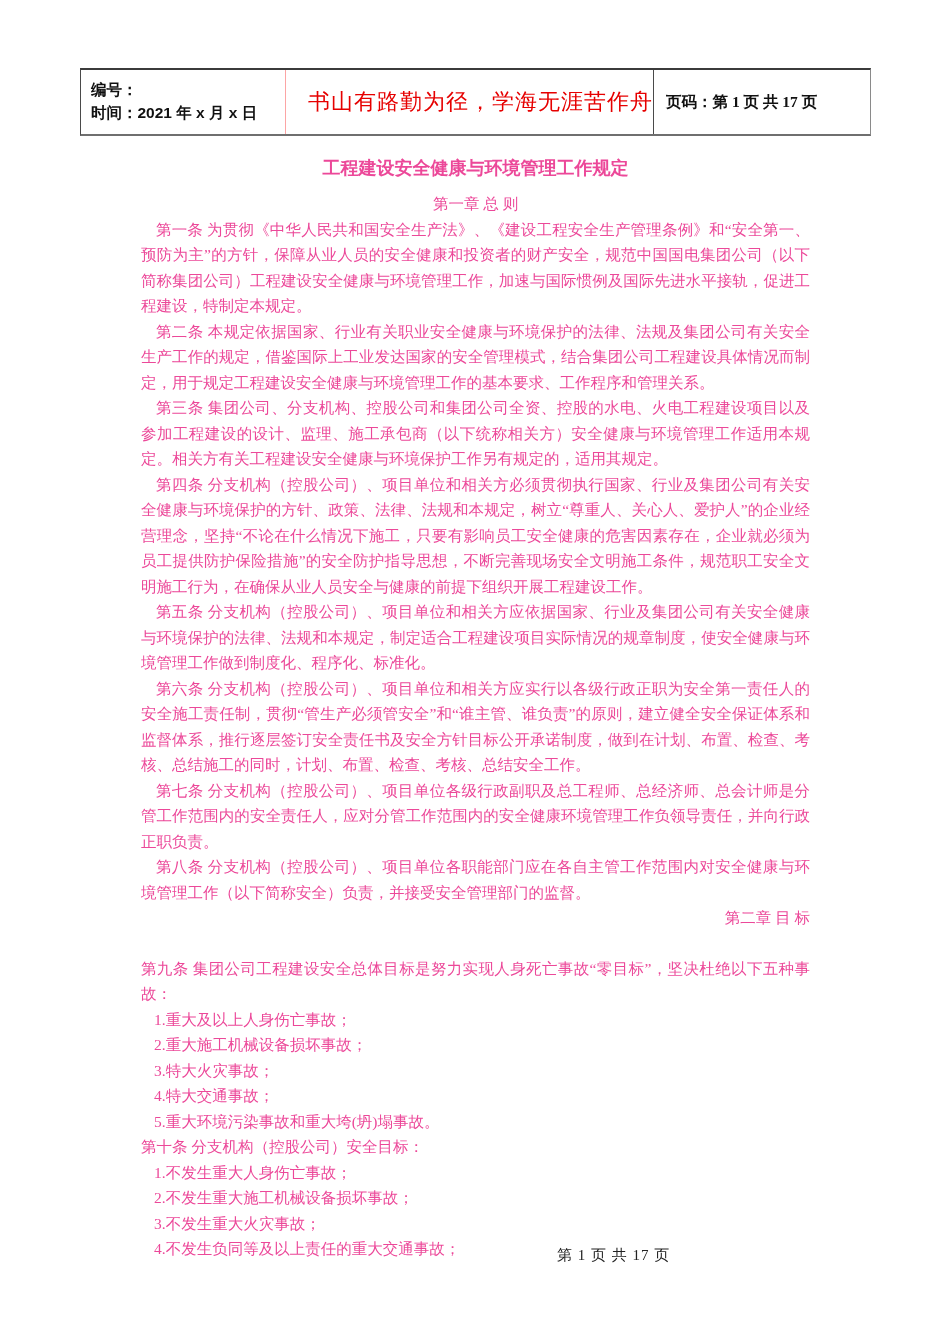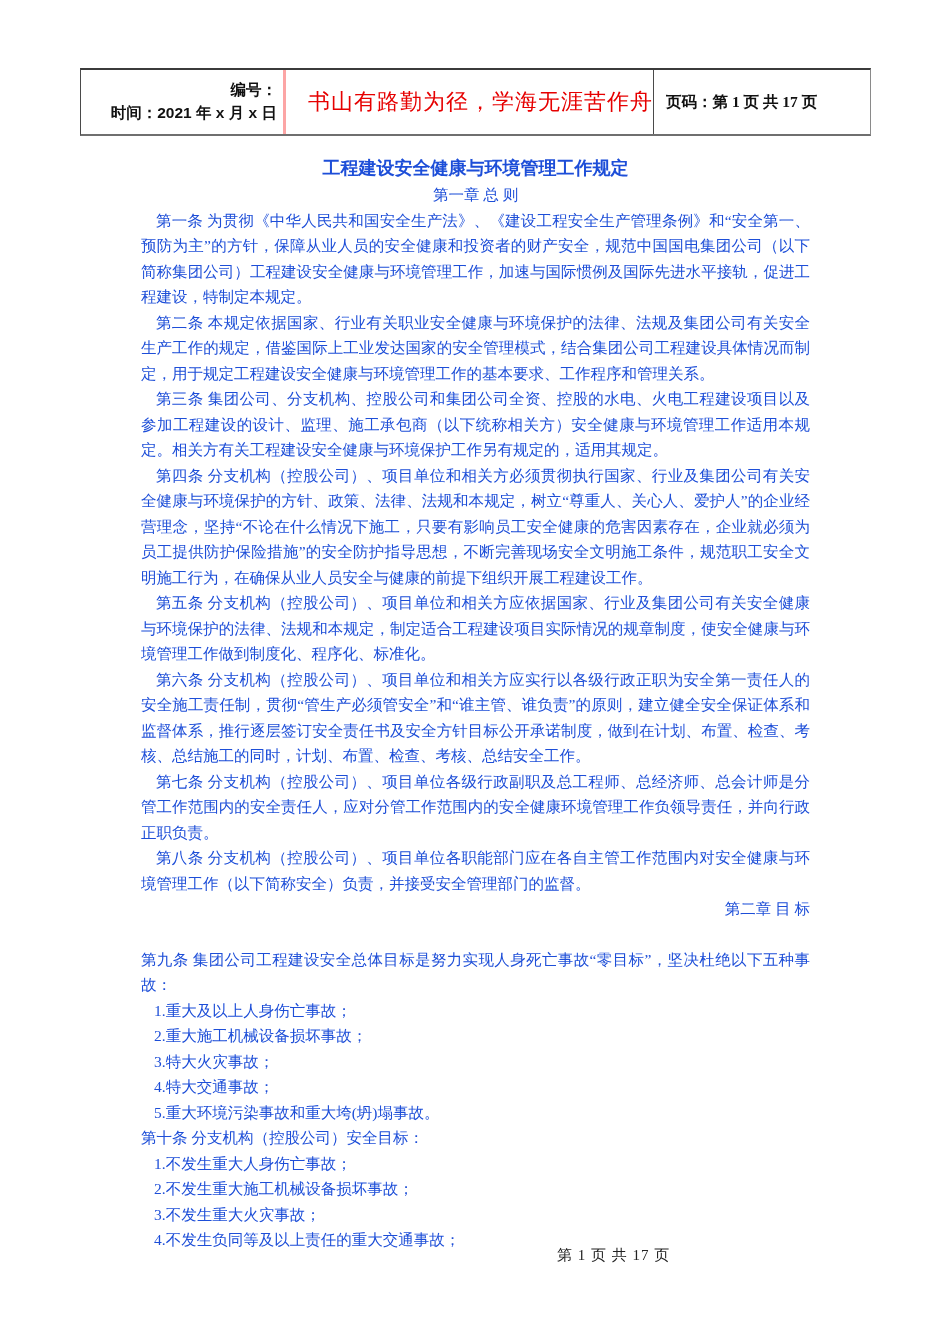--- a/index.html
+++ b/index.html
@@ -24,28 +24,27 @@
     display: flex;
     border-top: 2px solid #3b3b3b;
     border-bottom: 2px solid #6f6f6f;
     border-left: 1px solid #4a4a4a;
     border-right: 1px solid #8a8a8a;
     background: #ffffff;
   }
   .hcell { height: 100%; }
   .hcell-1 {
     width: 205px;
-    border-right: 3px solid #fca5a5;
+    border-right: 1px solid #fca5a5;
     padding: 8px 6px 0 10px;
     font-family: "Liberation Sans", "DejaVu Sans", sans-serif;
     font-weight: 700;
     font-size: 15.5px;
     line-height: 23px;
     color: #111111;
-    text-align: right;
   }
   .hcell-2 {
     width: 368px;
     border-right: 1px solid #4a4a4a;
     display: flex;
     align-items: center;
     justify-content: flex-end;
     color: #e60000;
     font-weight: 400;
     font-size: 22px;
@@ -65,32 +64,32 @@
 
   
   .doc {
     position: absolute;
     top: 155px;
     left: 141px;
     width: 669px;
     font-size: 15.5px;
     line-height: 25.5px;
     text-align: justify;
-    color: #1d4ed8;
+    color: #ec4899;
   }
   .doc-title {
     text-align: center;
     font-weight: 700;
     font-size: 18px;
     line-height: 26px;
   }
   .chapter-1 {
     text-align: center;
     font-weight: 400;
-    margin-top: 1px;
+    margin-top: 10px;
   }
   p.article { text-indent: 15px; }
   p.article.first { }
   .chapter-2 {
     text-align: right;
     margin-top: 0;
     margin-bottom: 25px;
   }
   p.noindent { text-indent: 0; }
   .list-item { padding-left: 13px; text-align: left; }

